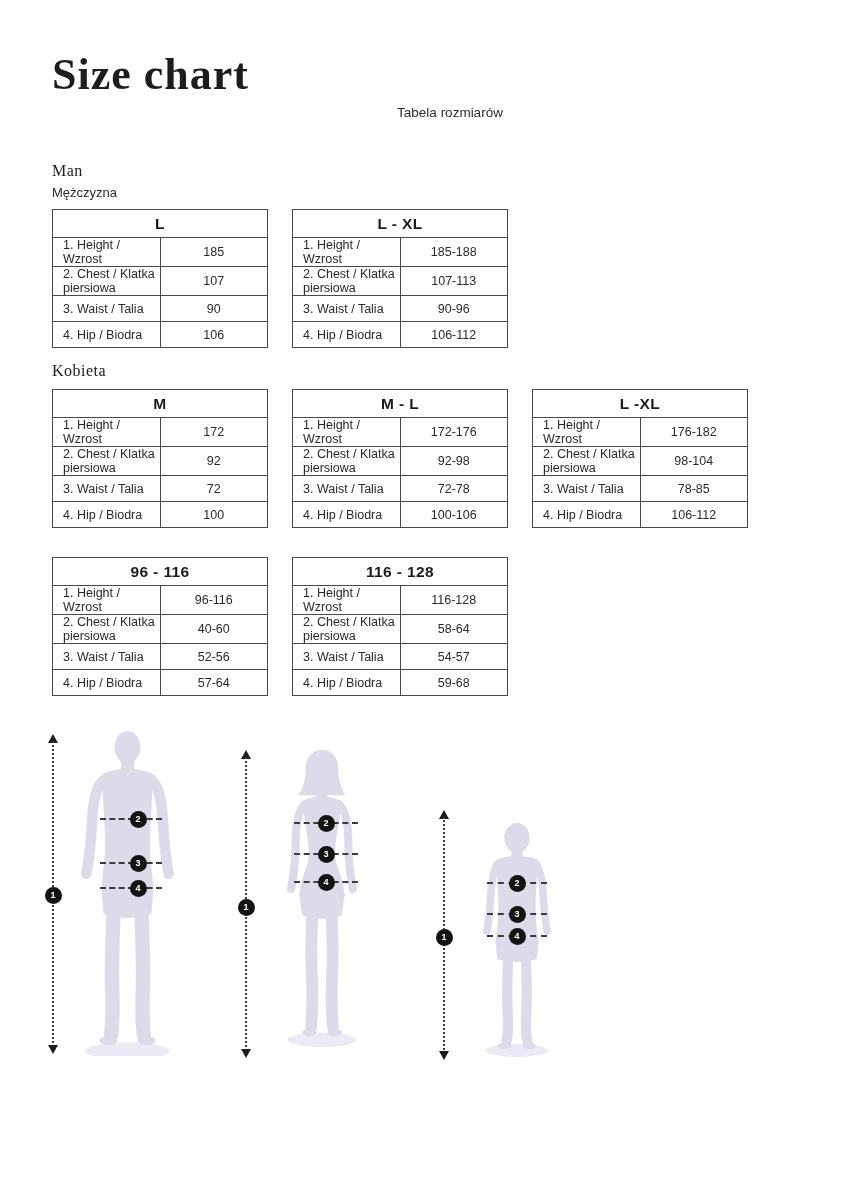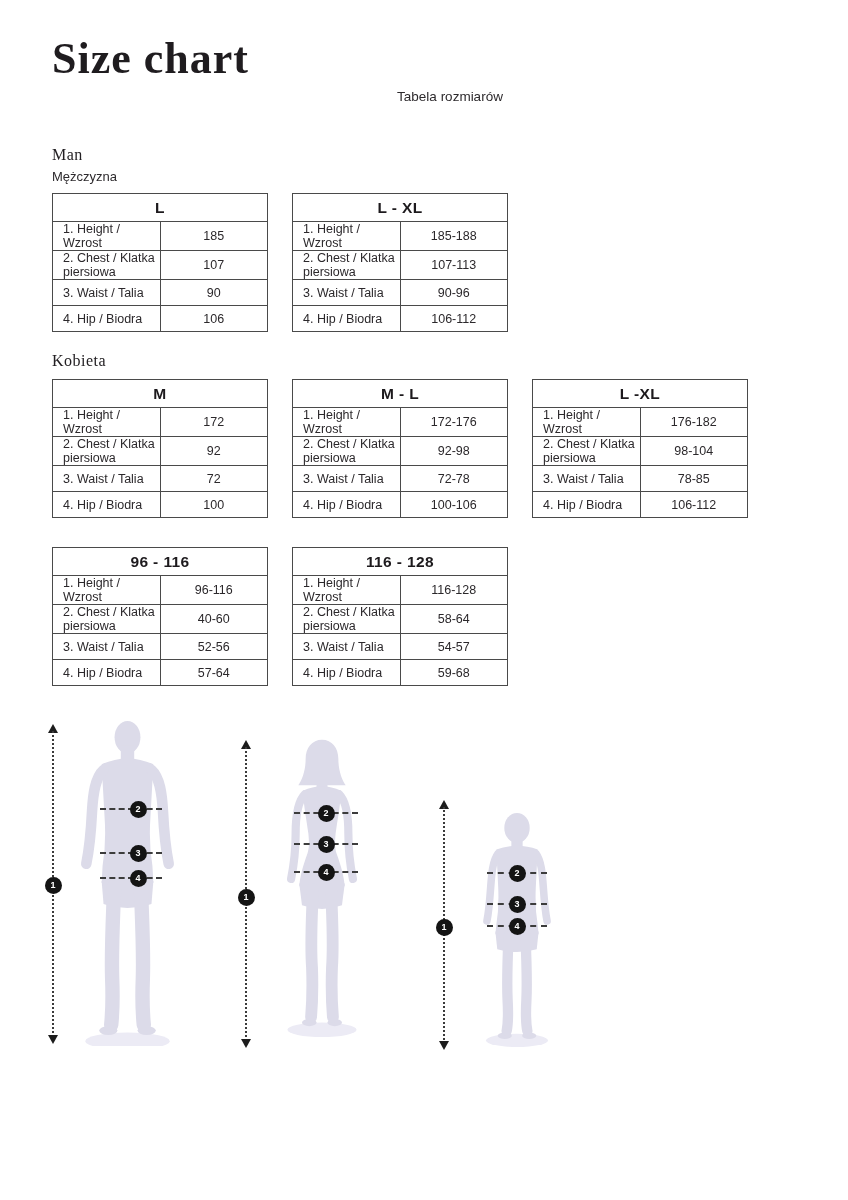--- a/index.html
+++ b/index.html
@@ -6,39 +6,39 @@
   html, body { background: #ffffff; }
   .page {
     position: relative;
     width: 848px;
     height: 1200px;
     background: #ffffff;
     font-family: "Liberation Sans", sans-serif;
     color: #262326;
     overflow: hidden;
   }
-  .content { padding: 36px 0 0 52px; }
+  .content { padding: 52px 0 0 52px; }
 
   h1.page-title {
     font-family: "Liberation Serif", "DejaVu Serif", serif;
     font-size: 44px;
     font-weight: 600;
     letter-spacing: 1px;
     color: #1f1c1f;
     line-height: 1.05;
   }
   .page-subtitle {
     margin-top: 7px;
     font-size: 13.5px;
     color: #2d2a2d;
     text-align: center;
   }
 
   .size-section { margin-top: 42px; }
-  .size-section.s2 { margin-top: 20px; }
+  .size-section.s2 { margin-top: 14px; }
   .size-section.s3 { margin-top: 29px; }
   .section-heading {
     font-family: "Liberation Serif", "DejaVu Serif", serif;
     font-size: 16px;
     font-weight: 400;
     letter-spacing: 0.5px;
     color: #232023;
   }
   .section-subheading {
     margin-top: 5px;

